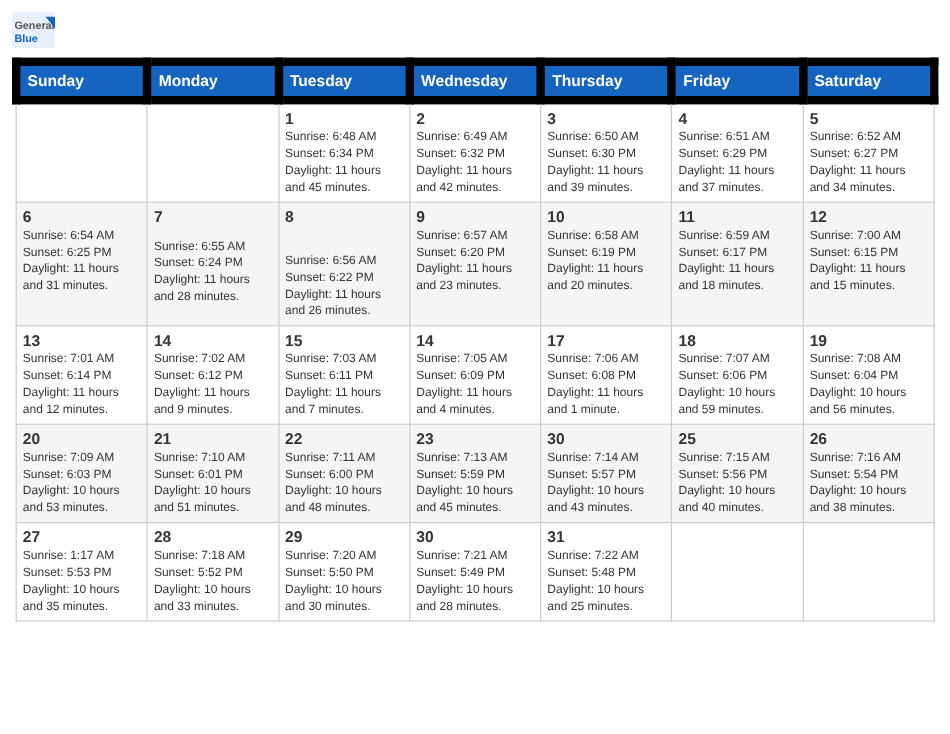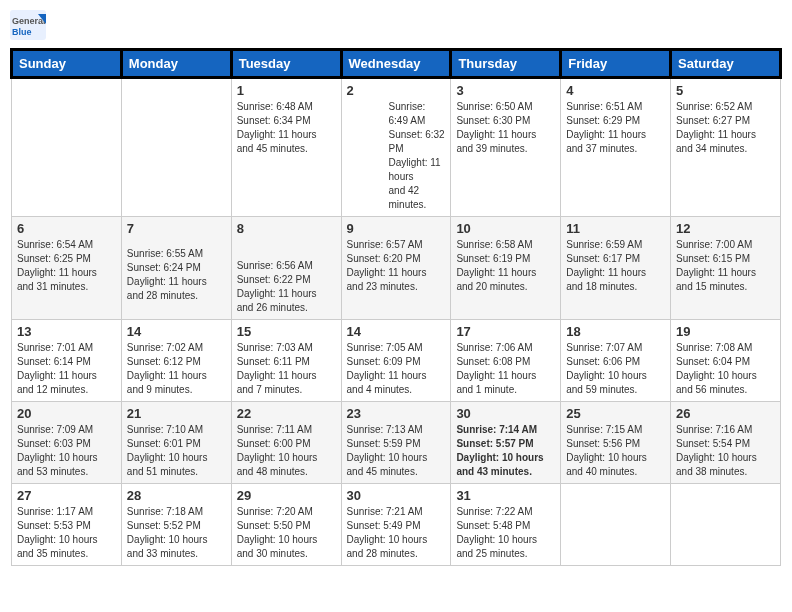--- a/index.html
+++ b/index.html
@@ -37,21 +37,21 @@
       width: 100%;
       border-collapse: collapse;
     }
     thead th {
       background-color: #1565c0;
       color: #fff;
       font-size: 13px;
       font-weight: bold;
       padding: 5px 6px;
       text-align: left;
-      border: 3px solid #000000;
+      border: 7px solid #000000;
     }
     tbody td {
       border: 1px solid #ccc;
       vertical-align: top;
       padding: 4px 5px;
       font-size: 10.5px;
       color: #333;
       width: 14.28%;
       min-height: 80px;
     }
@@ -111,21 +111,21 @@
         <td></td>
         <td>
           <span class="day-num">1</span>
           <div class="cell-text" style="white-space: pre-line;">Sunrise: 6:48 AM
 Sunset: 6:34 PM
 Daylight: 11 hours
 and 45 minutes.</div>
         </td>
         <td>
           <span class="day-num">2</span>
-          <div class="cell-text" style="white-space: pre-line; margin-left: 42px;">Sunrise: 6:49 AM
+          <div class="cell-text" style="white-space: pre-line;">Sunrise: 6:49 AM
 Sunset: 6:32 PM
 Daylight: 11 hours
 and 42 minutes.</div>
         </td>
         <td>
           <span class="day-num">3</span>
           <div class="cell-text" style="white-space: pre-line;">Sunrise: 6:50 AM
 Sunset: 6:30 PM
 Daylight: 11 hours
 and 39 minutes.</div>
@@ -271,21 +271,21 @@
         </td>
         <td>
           <span class="day-num">23</span>
           <div class="cell-text" style="white-space: pre-line;">Sunrise: 7:13 AM
 Sunset: 5:59 PM
 Daylight: 10 hours
 and 45 minutes.</div>
         </td>
         <td>
           <span class="day-num">30</span>
-          <div class="cell-text" style="white-space: pre-line; font-weight: bold;">Sunrise: 7:14 AM
+          <div class="cell-text" style="white-space: pre-line;">Sunrise: 7:14 AM
 Sunset: 5:57 PM
 Daylight: 10 hours
 and 43 minutes.</div>
         </td>
         <td>
           <span class="day-num">25</span>
           <div class="cell-text" style="white-space: pre-line;">Sunrise: 7:15 AM
 Sunset: 5:56 PM
 Daylight: 10 hours
 and 40 minutes.</div>

